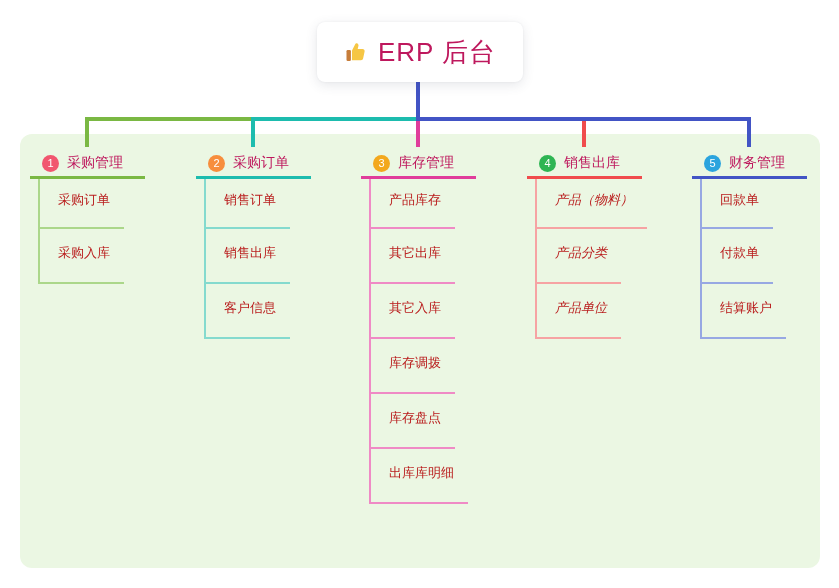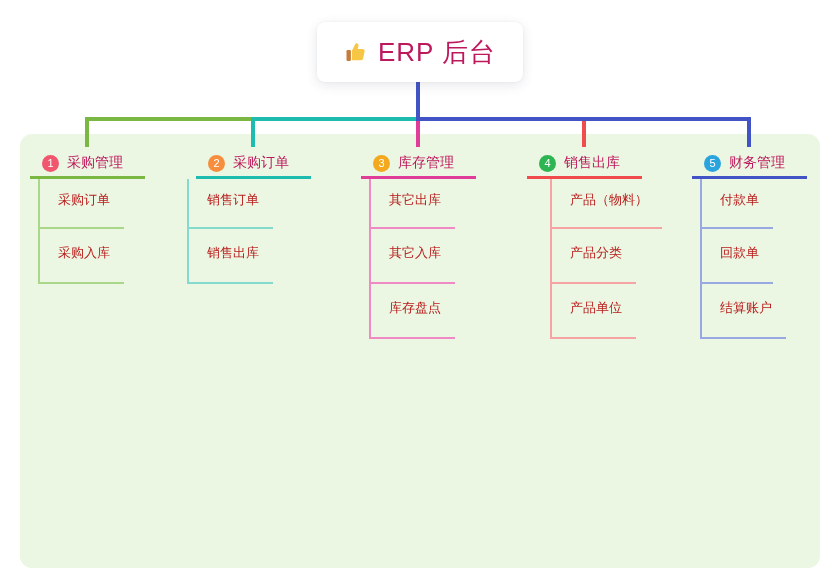--- a/index.html
+++ b/index.html
@@ -73,77 +73,89 @@
           <span>采购入库</span>
         </div>
     </div>
   </div>
 
   <div style="--main: #1dbcae; --light: #84dace; --badge: #f78e3d;">
     <div class="branch-header" style="left:196px;">
       <span class="badge">2</span>
       <span class="branch-title">采购订单</span>
     </div>
-    <div class="children" style="left:187px;">
+    <div class="children" style="left:204px;">
       <div class="child-row">
           <span>销售订单</span>
         </div>
       <div class="child-row">
           <span>销售出库</span>
+        </div>
+      <div class="child-row">
+          <span>客户信息</span>
         </div>
     </div>
   </div>
 
   <div style="--main: #e03d9b; --light: #ef8ac5; --badge: #f3a81d;">
     <div class="branch-header" style="left:361px;">
       <span class="badge">3</span>
       <span class="branch-title">库存管理</span>
     </div>
     <div class="children" style="left:369px;">
       <div class="child-row">
+          <span>产品库存</span>
+        </div>
+      <div class="child-row">
           <span>其它出库</span>
         </div>
       <div class="child-row">
           <span>其它入库</span>
         </div>
       <div class="child-row">
+          <span>库存调拨</span>
+        </div>
+      <div class="child-row">
           <span>库存盘点</span>
+        </div>
+      <div class="child-row">
+          <span>出库库明细</span>
         </div>
     </div>
   </div>
 
   <div style="--main: #f04c4d; --light: #f6a3a3; --badge: #2eb553;">
     <div class="branch-header" style="left:527px;">
       <span class="badge">4</span>
       <span class="branch-title">销售出库</span>
     </div>
-    <div class="children" style="left:550px;">
+    <div class="children" style="left:535px;font-style:italic;">
       <div class="child-row">
           <span>产品（物料）</span>
         </div>
       <div class="child-row">
           <span>产品分类</span>
         </div>
       <div class="child-row">
           <span>产品单位</span>
         </div>
     </div>
   </div>
 
   <div style="--main: #4254c5; --light: #97a8e3; --badge: #2ba4de;">
     <div class="branch-header" style="left:692px;">
       <span class="badge">5</span>
       <span class="branch-title">财务管理</span>
     </div>
     <div class="children" style="left:700px;">
       <div class="child-row">
-          <span>付款单</span>
+          <span>回款单</span>
         </div>
       <div class="child-row">
-          <span>回款单</span>
+          <span>付款单</span>
         </div>
       <div class="child-row">
           <span>结算账户</span>
         </div>
     </div>
   </div>
 
 </div>
 
 </body></html>

